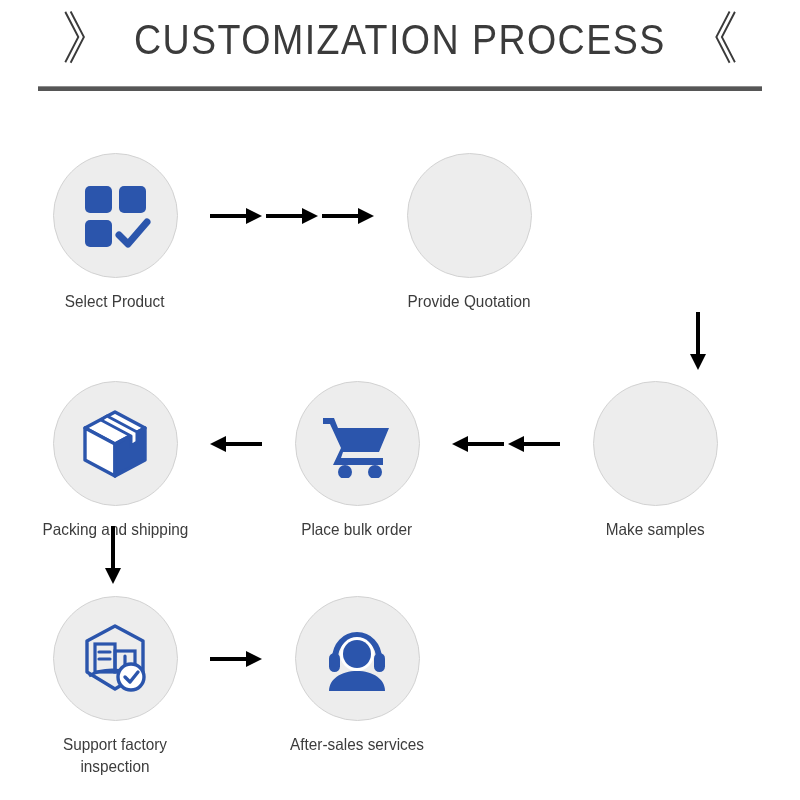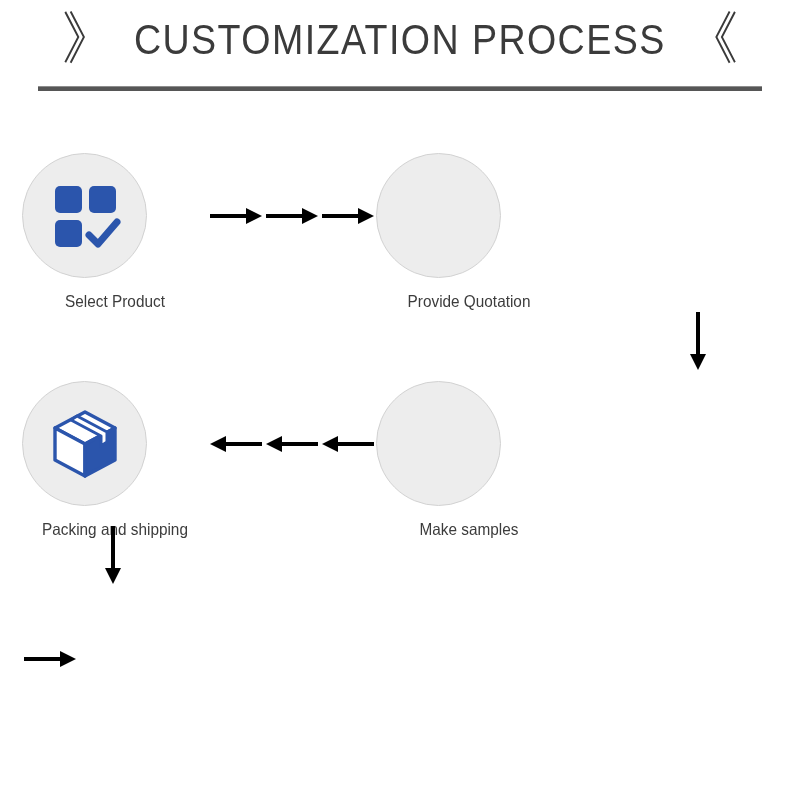--- a/index.html
+++ b/index.html
@@ -65,20 +65,21 @@
     left: 0;
     width: 800px;
   }
   .row1 { top: 62px; }
   .row2 { top: 290px; }
   .row3 { top: 505px; }
 
   .step {
     display: flex;
     flex-direction: column;
+    align-items: center;
     width: 186px;
     flex: 0 0 186px;
   }
   .bubble {
     width: 125px;
     height: 125px;
     border-radius: 50%;
     background: #ededed;
     border: 1px solid #d2d2d2;
     display: flex;
@@ -198,20 +199,30 @@
       <div class="step-label">Packing and shipping</div>
     </div>
 
     <div class="arrow-h">
       <svg width="52" height="18" viewBox="0 0 52 18">
           <path d="M14 9 L52 9" stroke="#000" stroke-width="4"></path>
           <path d="M16 1 L0 9 L16 17 Z" fill="#000"></path>
         </svg>
     </div>
 
+    <div class="step">
+      <div class="bubble">
+        <svg width="72" height="68" viewBox="0 0 72 68">
+          <path d="M2 8 L13 8 L17 18 L68 18 L58 42 L22 42 L20 48 L62 48 L62 55 L12 55 L20 38 L9 14 L2 14 Z" fill="#2B55AC"></path>
+          <circle cx="24" cy="62" r="7" fill="#2B55AC"></circle>
+          <circle cx="54" cy="62" r="7" fill="#2B55AC"></circle>
+        </svg>
+      </div>
+      <div class="step-label">Place bulk order</div>
+    </div>
 
     <div class="arrow-h">
       <svg width="52" height="18" viewBox="0 0 52 18">
           <path d="M14 9 L52 9" stroke="#000" stroke-width="4"></path>
           <path d="M16 1 L0 9 L16 17 Z" fill="#000"></path>
         </svg>
     </div>
 
 
     <div class="arrow-h">
@@ -231,23 +242,52 @@
 
   <div class="arrow-v left-down">
     <svg width="18" height="58" viewBox="0 0 18 58">
       <path d="M9 0 L9 44" stroke="#000" stroke-width="4"></path>
         <path d="M1 42 L9 58 L17 42 Z" fill="#000"></path>
     </svg>
   </div>
 
   <div class="row row3" style="padding-left:22px;">
 
-
-    <div class="arrow-h">
-      <svg width="52" height="18" viewBox="0 0 52 18">
-          <path d="M0 9 L38 9" stroke="#000" stroke-width="4"></path>
-          <path d="M36 1 L52 9 L36 17 Z" fill="#000"></path>
-        </svg>
-    </div>
-
+    <div class="step">
+      <div class="bubble">
+        <svg width="76" height="74" viewBox="0 0 76 74">
+          <path d="M38 4 L66 19 L66 50 L38 67 L10 50 L10 19 Z" fill="none" stroke="#2B55AC" stroke-width="3.4" stroke-linejoin="round"></path>
+          <rect x="18" y="22" width="20" height="28" fill="none" stroke="#2B55AC" stroke-width="3.2"></rect>
+          <path d="M22 30 L33 30 M22 37 L33 37" stroke="#2B55AC" stroke-width="3.2" stroke-linecap="round"></path>
+          <rect x="38" y="29" width="20" height="21" fill="none" stroke="#2B55AC" stroke-width="3.2"></rect>
+          <path d="M48 34 L48 44" stroke="#2B55AC" stroke-width="3.2" stroke-linecap="round"></path>
+          <path d="M12 54 C24 46 46 46 60 54" fill="none" stroke="#2B55AC" stroke-width="3.2"></path>
+          <circle cx="54" cy="55" r="13" fill="#ffffff" stroke="#2B55AC" stroke-width="3.4"></circle>
+          <path d="M48 55 L53 60 L61 50" fill="none" stroke="#2B55AC" stroke-width="3.4" stroke-linecap="round" stroke-linejoin="round"></path>
+        </svg>
+      </div>
+      <div class="step-label">Support factory
+inspection</div>
+    </div>
+
+    <div class="arrow-h">
+      <svg width="52" height="18" viewBox="0 0 52 18">
+          <path d="M0 9 L38 9" stroke="#000" stroke-width="4"></path>
+          <path d="M36 1 L52 9 L36 17 Z" fill="#000"></path>
+        </svg>
+    </div>
+
+    <div class="step">
+      <div class="bubble">
+        <svg width="76" height="68" viewBox="0 0 76 68">
+          <path d="M16 34 C16 20 26 10 38 10 C50 10 60 20 60 34" fill="none" stroke="#2B55AC" stroke-width="6" stroke-linecap="round"></path>
+          <rect x="10" y="28" width="11" height="19" rx="5.5" fill="#2B55AC"></rect>
+          <rect x="55" y="28" width="11" height="19" rx="5.5" fill="#2B55AC"></rect>
+          <circle cx="38" cy="29" r="17" fill="#ffffff"></circle>
+          <circle cx="38" cy="29" r="14" fill="#2B55AC"></circle>
+          <path d="M10 66 C10 54 22 46 38 46 C54 46 66 54 66 66 Z" fill="#2B55AC"></path>
+        </svg>
+      </div>
+      <div class="step-label">After-sales services</div>
+    </div>
   </div>
 
 </div>
 
 </body></html>

